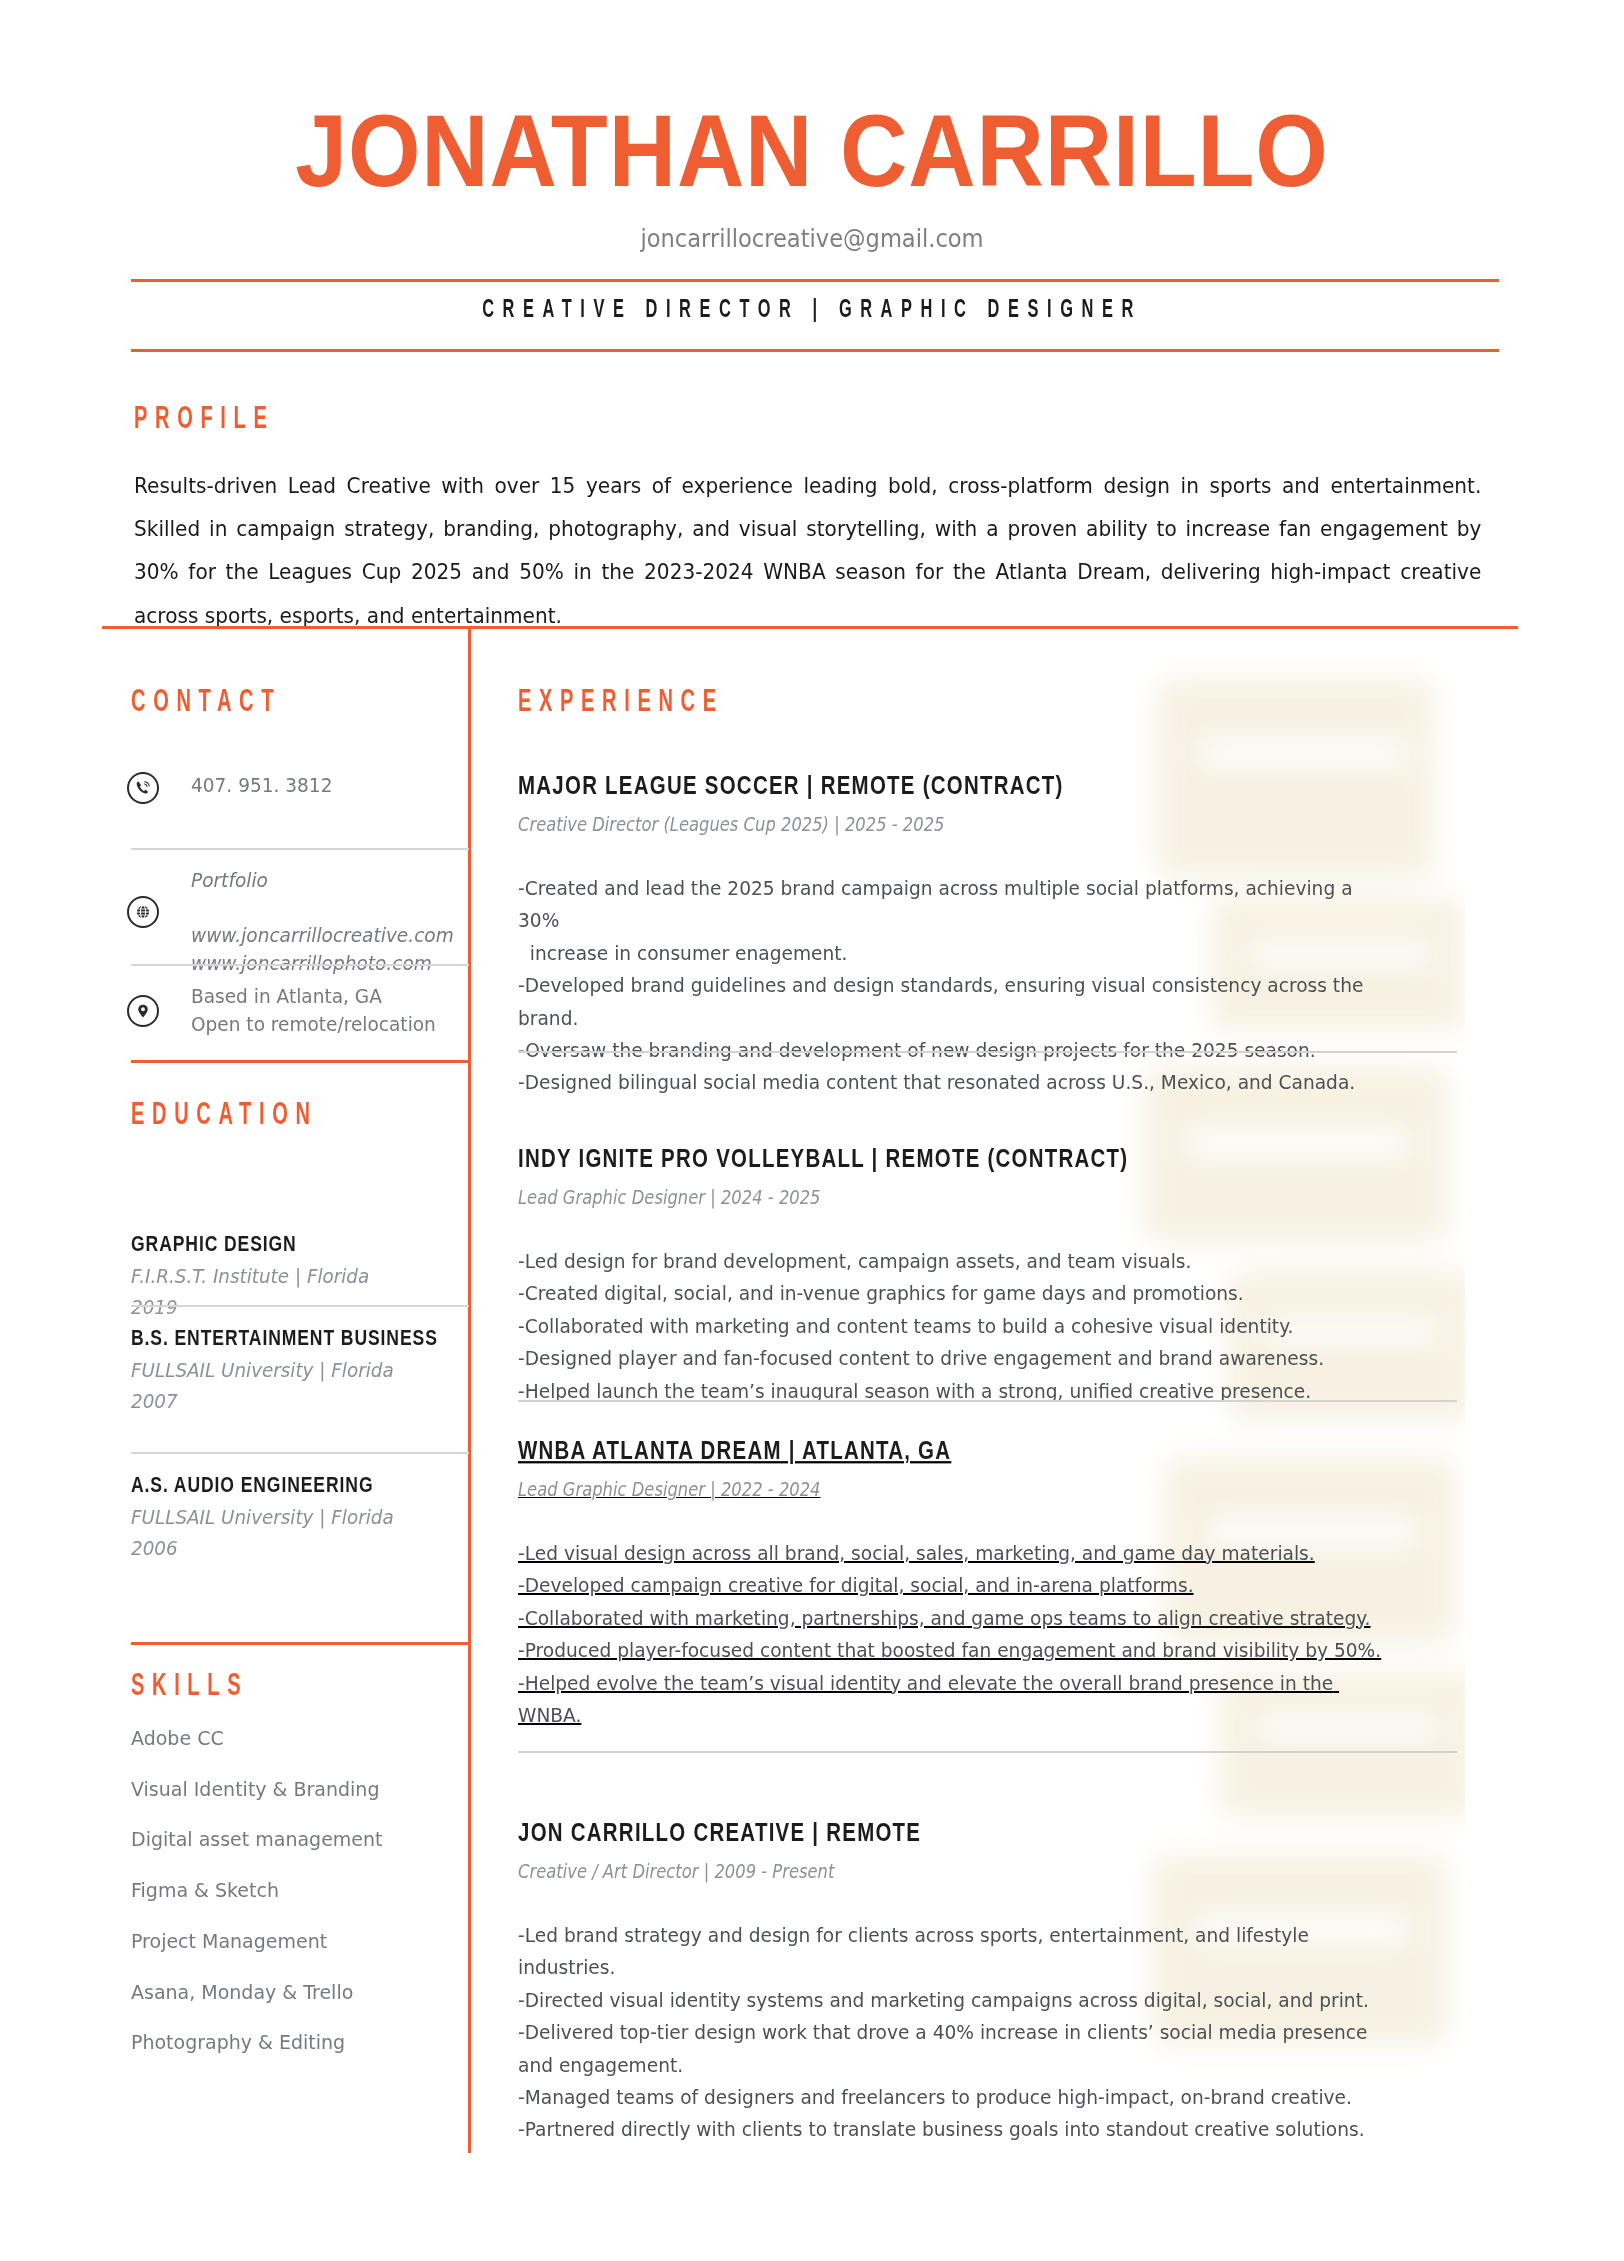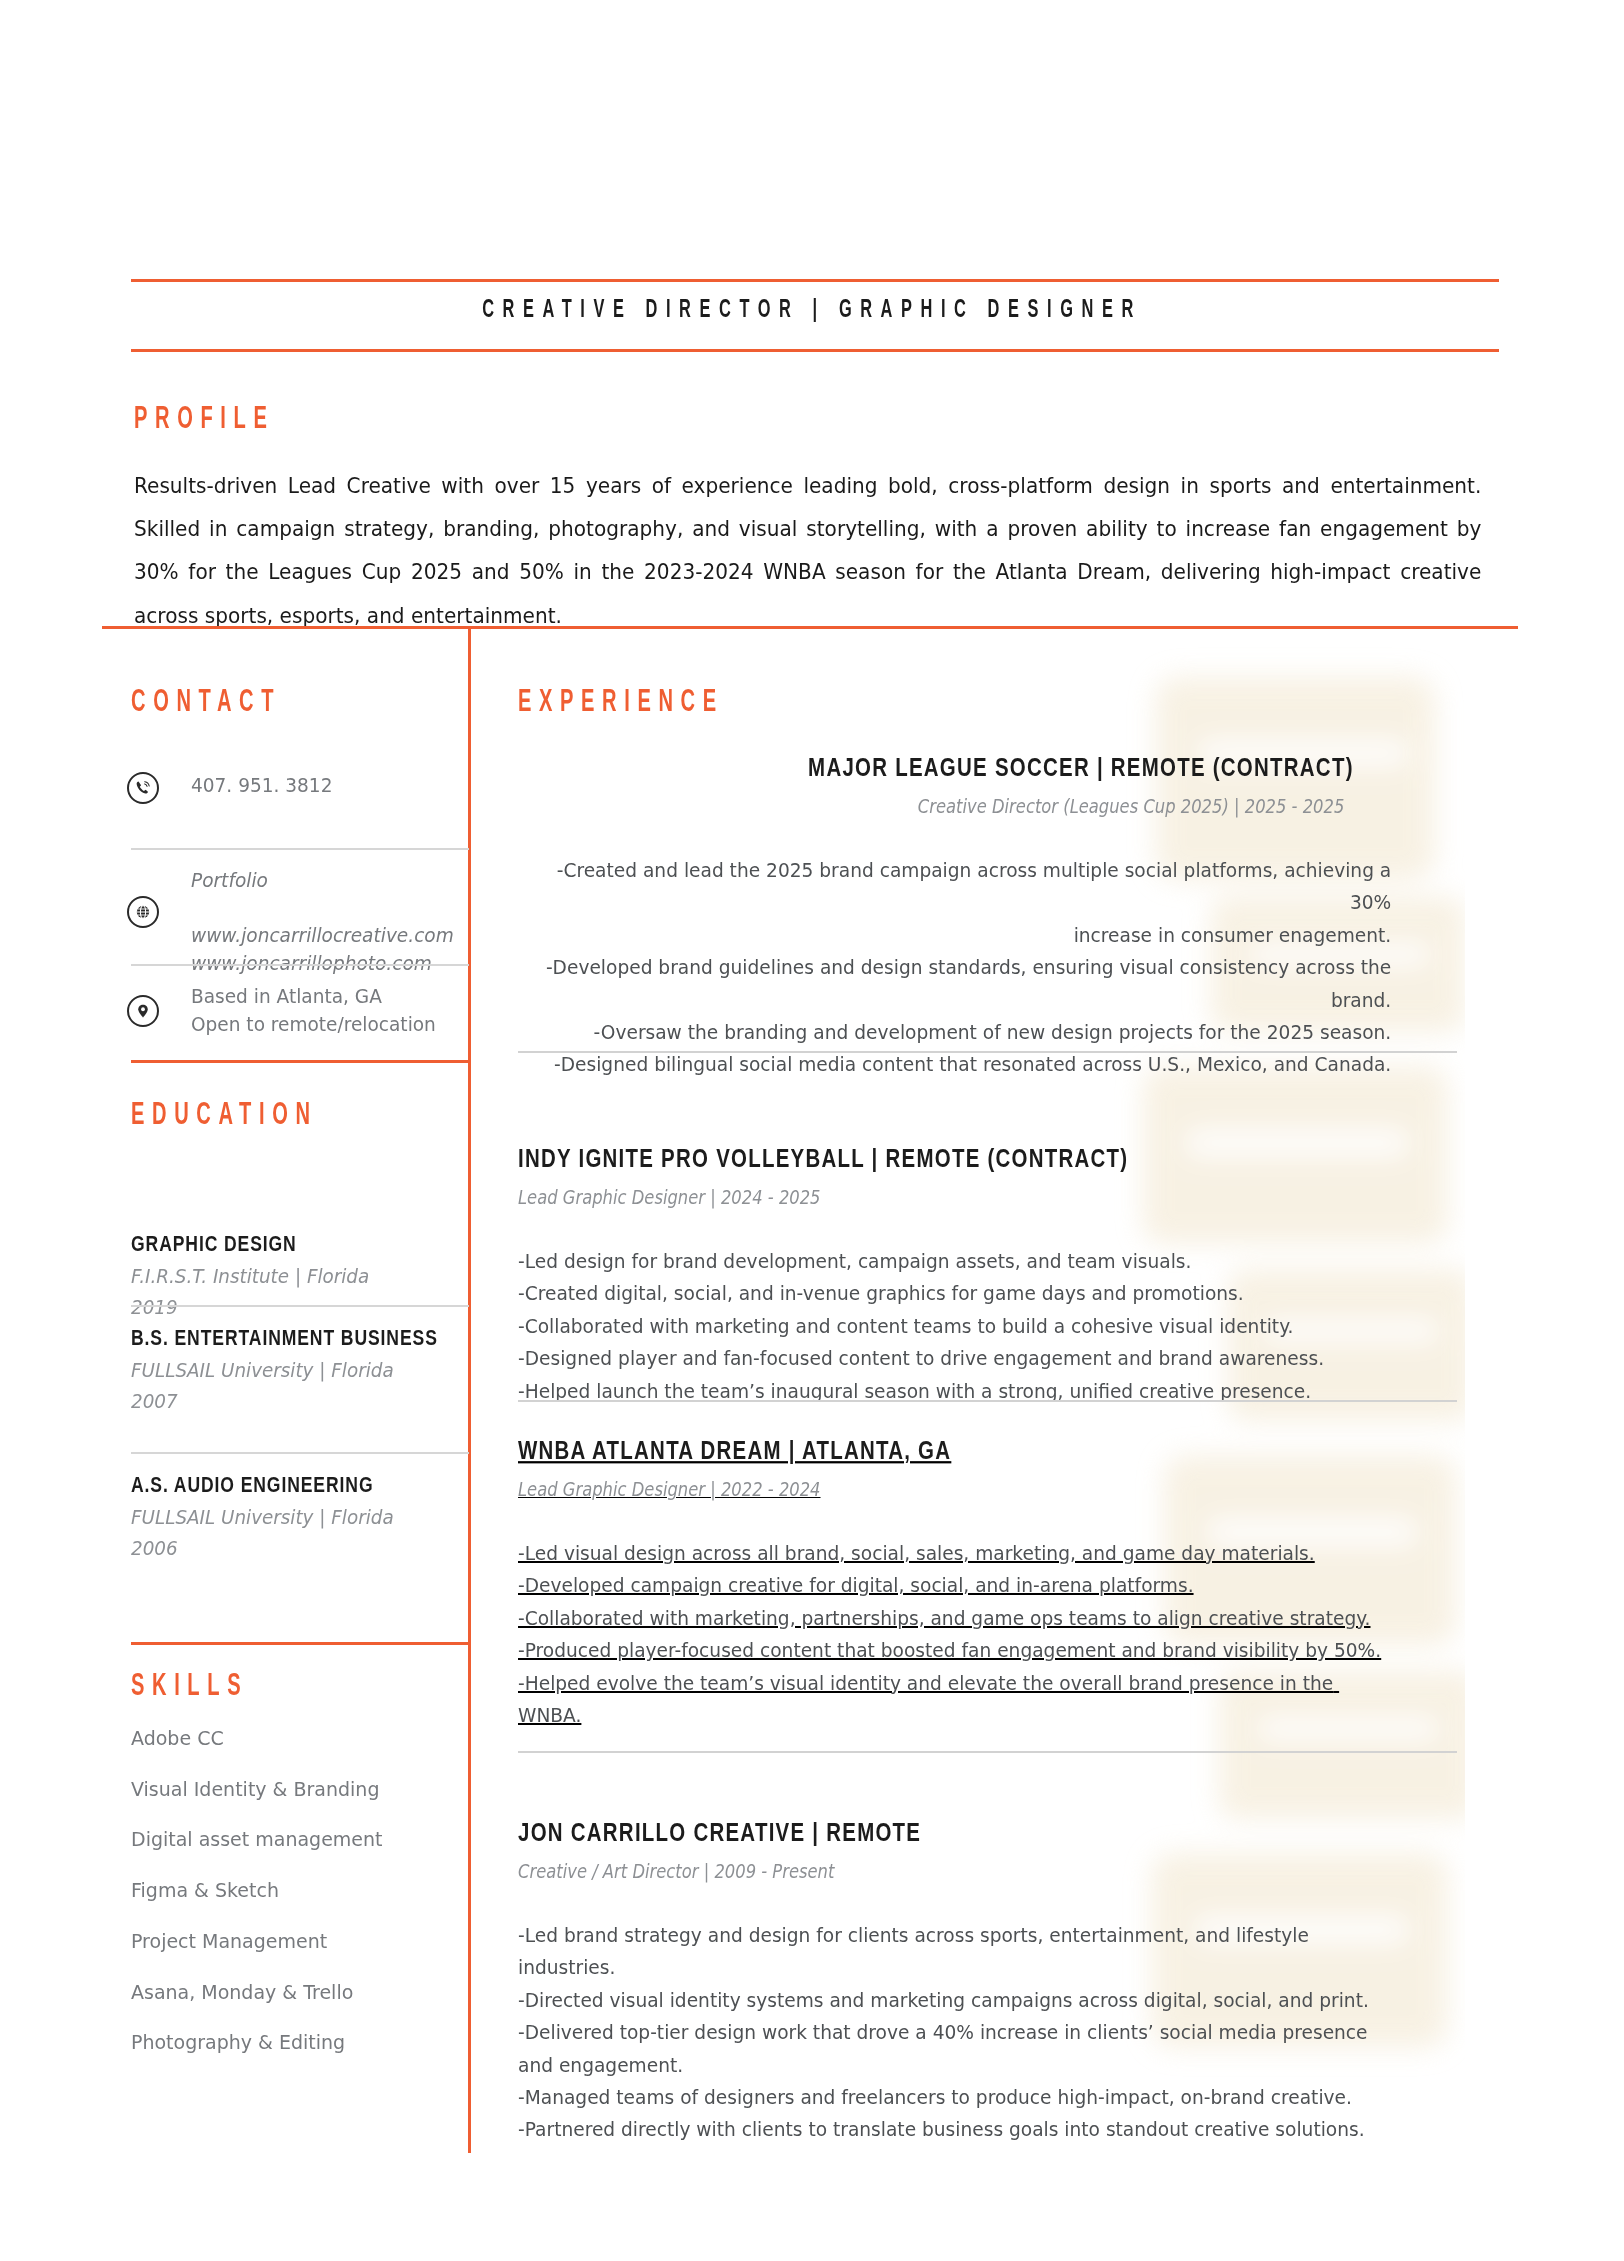--- a/index.html
+++ b/index.html
@@ -280,20 +280,24 @@
     width: 939px;
     height: 1.7px;
     background: #d2d2d2;
   }
 </style>
 </head>
 <body>
 
 <div class="page">
 
+  <div class="header">
+    <div class="name">JONATHAN CARRILLO</div>
+    <div class="email">joncarrillocreative@gmail.com</div>
+  </div>
 
   <div class="rule-orange" id="rule-top"></div>
   <div class="role-line">CREATIVE DIRECTOR | GRAPHIC DESIGNER</div>
   <div class="rule-orange" id="rule-bottom"></div>
 
   <div id="profile-block">
     <div class="section-title" id="profile-title">PROFILE</div>
     <div class="profile-text">Results-driven Lead Creative with over 15 years of experience leading bold, cross-platform design in sports and entertainment. Skilled in campaign strategy, branding, photography, and visual storytelling, with a proven ability to increase fan engagement by 30% for the Leagues Cup 2025 and 50% in the 2023-2024 WNBA season for the Atlanta Dream, delivering high-impact creative across sports, esports, and entertainment.</div>
   </div>
 
@@ -402,21 +406,21 @@
         <rect x="200" y="575" width="265" height="32" rx="15"></rect>
         <rect x="290" y="800" width="210" height="26" rx="12"></rect>
         <rect x="225" y="1035" width="250" height="32" rx="15"></rect>
         <rect x="285" y="1270" width="215" height="26" rx="12"></rect>
         <rect x="210" y="1505" width="255" height="32" rx="15"></rect>
       </g>
     </svg>
 
     <div class="section-title" id="experience-title">EXPERIENCE</div>
 
-    <div class="exp-entry" style="top:128px;text-align:right;">
+    <div class="exp-entry" style="top:146px;">
       <div class="exp-co">MAJOR LEAGUE SOCCER  |  REMOTE (CONTRACT)</div>
       <div class="exp-role">Creative Director (Leagues Cup 2025) | 2025 - 2025</div>
       <ul class="exp-bullets">
         <li>-Created and lead the 2025 brand campaign across multiple social platforms, achieving a 30%
   increase in consumer enagement.</li>
         <li>-Developed brand guidelines and design standards, ensuring visual consistency across the brand.</li>
         <li>-Oversaw the branding and development of new design projects for the 2025 season.</li>
         <li>-Designed bilingual social media content that resonated across U.S., Mexico, and Canada.</li>
       </ul>
     </div>

